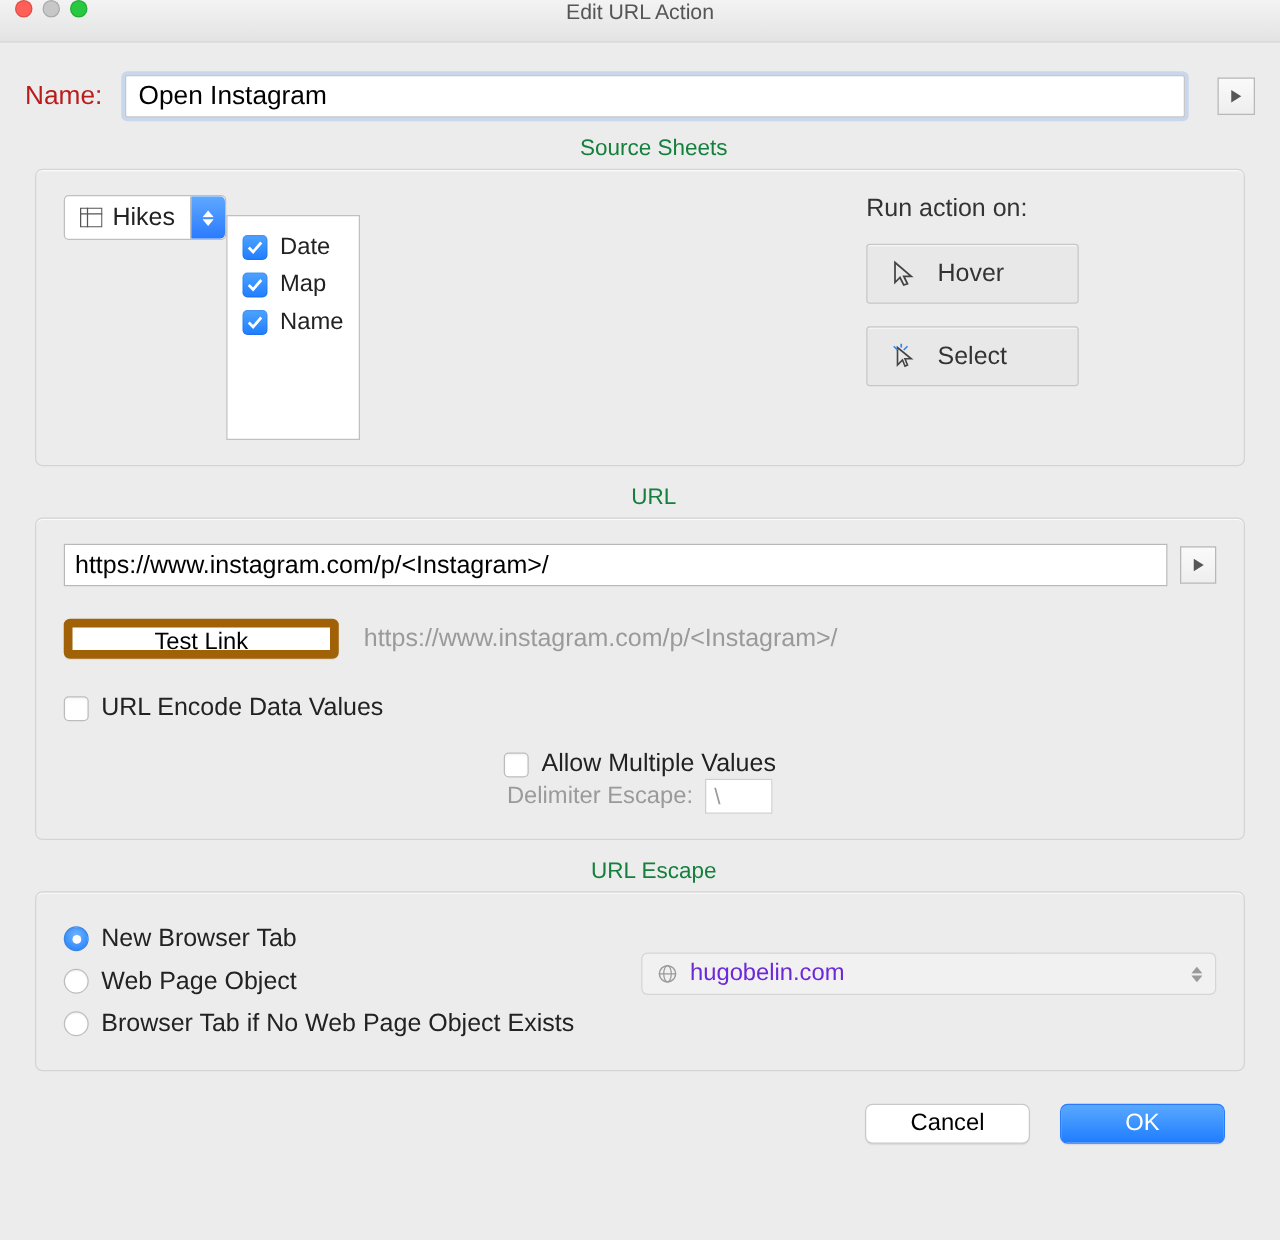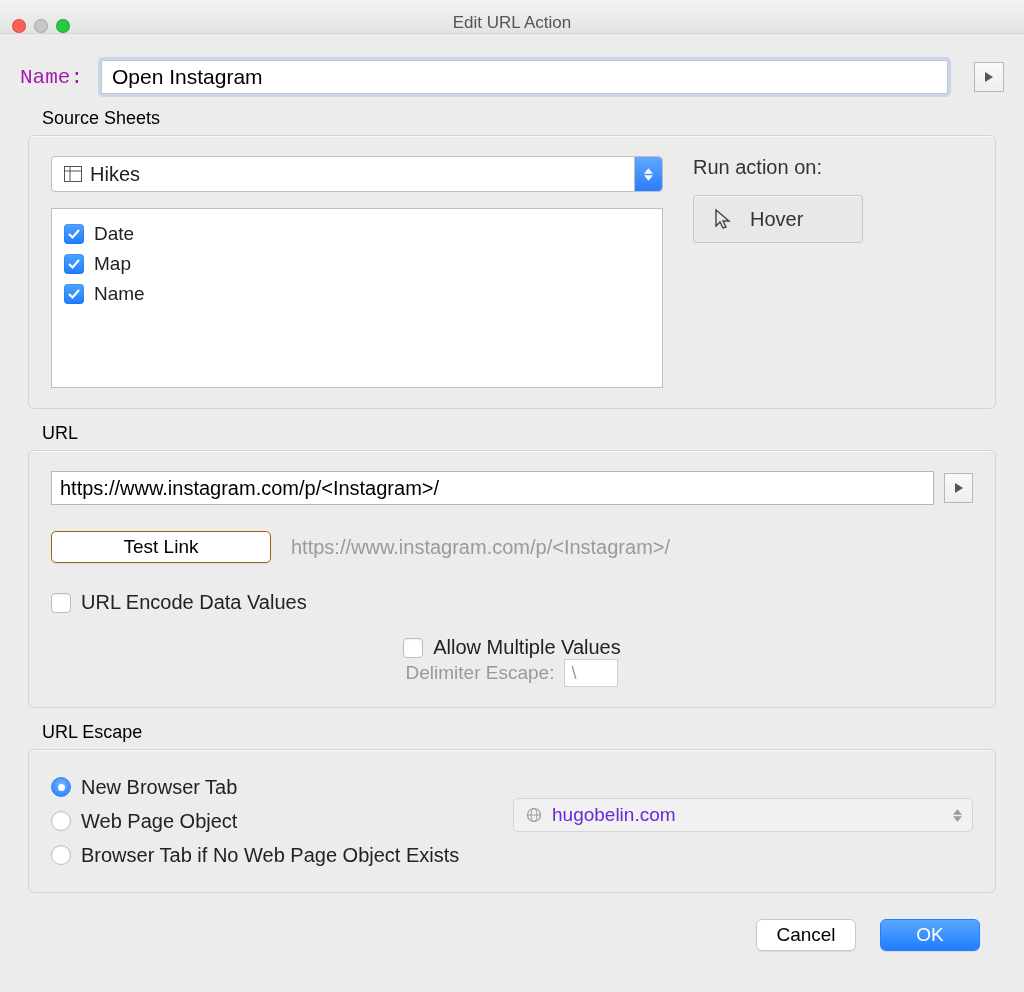--- a/index.html
+++ b/index.html
@@ -11,21 +11,21 @@
     font-size: 18px;
     color: #222;
     background: #ececec;
     overflow: hidden;
   }
   .titlebar {
     height: 34px;
     background: linear-gradient(#f3f3f3, #e3e3e3);
     border-bottom: 1px solid #d4d4d4;
     display: flex;
-    align-items: flex-end;
+    align-items: flex-start;
     position: relative;
   }
   .traffic-lights {
     display: flex;
     gap: 8px;
     margin-left: 12px;
   }
   .tl {
     width: 14px; height: 14px; border-radius: 50%;
     box-shadow: inset 0 0 0 1px rgba(0,0,0,0.15);
@@ -38,21 +38,21 @@
     left: 0; right: 0;
     text-align: center;
     font-size: 17px;
     color: #555;
   }
   .content {
     padding: 26px 20px 0 20px;
   }
   .row { display: flex; align-items: center; }
   .name-row { gap: 18px; }
-  .name-label { font-size: 21px; color: #a21caf; font-family: Liberation Mono, monospace; }
+  .name-label { font-size: 21px; color: #b91c1c; }
   .name-input {
     flex: 1;
     height: 34px;
     font-size: 21px;
     padding: 2px 10px;
     border: 1px solid #c7c7c7;
     background: #fff;
     border-radius: 2px;
     box-shadow: 0 0 0 3px rgba(160,190,240,0.45);
   }
@@ -61,33 +61,34 @@
     border: 1px solid #b8b8b8;
     background: linear-gradient(#fafafa,#eee);
     display: flex; align-items: center; justify-content: center;
     margin-left: 8px;
     color: #555;
   }
   .arrow-btn svg { width: 10px; height: 12px; }
 
   .section-label {
     font-size: 18px;
-    color: #000000;
+    color: #15803d;
     margin: 14px 0 6px 22px;
+    text-align: center;
   }
   .panel {
     margin: 0 8px;
     border: 1px solid #d4d4d4;
     border-radius: 6px;
     background: #ececec;
     padding: 20px 22px;
     box-shadow: inset 0 1px 0 #fafafa;
   }
   .ss-body { display: flex; gap: 30px; }
-  .ss-left { flex: 1; display: flex; flex-direction: column; }
+  .ss-left { flex: 1; display: flex; flex-direction: row; }
   .sheet-select {
     height: 36px;
     border: 1px solid #bfbfbf;
     background: #fff;
     border-radius: 4px;
     display: flex; align-items: center;
     font-size: 20px;
     position: relative;
     padding: 0 40px 0 12px;
   }
@@ -153,21 +154,21 @@
     padding: 2px 8px;
     border: 1px solid #b8b8b8;
     background: #fff;
   }
   .url-row1 { display: flex; gap: 10px; align-items: center; }
   .url-row1 .arrow-btn { margin-left: 0; }
   .test-row { display: flex; align-items: center; margin-top: 26px; gap: 20px; }
   .test-btn {
     width: 220px; height: 32px;
     background: #fff;
-    border: 1px solid #a16207;
+    border: 7px solid #a16207;
     border-radius: 5px;
     font-size: 19px;
     cursor: pointer;
     box-shadow: 0 1px 0 rgba(0,0,0,0.06);
   }
   .test-preview { color: #9a9a9a; font-size: 20px; }
 
   .opt-row {
     display: flex; align-items: center; justify-content: space-between;
     margin-top: 28px;
@@ -217,21 +218,21 @@
   }
   .web-select .globe { margin-right: 10px; display: inline-flex; }
   .web-select .dual { position: absolute; right: 10px; display: flex; flex-direction: column; gap: 1px; }
   .web-select .dual svg { width: 9px; height: 6px; }
 
   .footer {
     display: flex; justify-content: flex-end; gap: 24px;
     padding: 26px 24px;
   }
   .btn {
-    width: 100px; height: 32px;
+    width: 132px; height: 32px;
     border-radius: 6px;
     font-size: 19px;
     cursor: pointer;
     border: 1px solid #c9c9c9;
     background: #fff;
     box-shadow: 0 1px 1px rgba(0,0,0,0.08);
   }
   .btn-primary {
     background: linear-gradient(#59a9ff,#1f7dff);
     border: 1px solid #2a7bff;
@@ -314,20 +315,33 @@
       <div class="ss-right">
         <div class="run-label">Run action on:</div>
         <div class="run-btn">
           <span class="ico">
             <svg viewBox="0 0 22 22">
                 <polygon points="4,2 4,18 8,14 11,20 14,19 11,13 17,13" fill="none" stroke="#444" stroke-width="1.4"></polygon>
               </svg>
           </span>
           <span>Hover</span>
         </div>
+        <div class="run-btn">
+          <span class="ico">
+            <svg viewBox="0 0 22 22">
+                <polygon points="6,4 6,18 10,14 12,19 14,18 12,13 17,13" fill="none" stroke="#444" stroke-width="1.3"></polygon>
+                <g stroke="#3a86e6" stroke-width="1.4">
+                  <line x1="3" y1="3" x2="6" y2="6"></line>
+                  <line x1="9" y1="1" x2="9" y2="4"></line>
+                  <line x1="14" y1="3" x2="11" y2="6"></line>
+                </g>
+              </svg>
+          </span>
+          <span>Select</span>
+        </div>
       </div>
     </div>
   </div>
 
   <div class="section-label">URL</div>
   <div class="panel">
     <div class="url-row1">
       <input class="url-input" type="text" value="https://www.instagram.com/p/&lt;Instagram&gt;/" style="">
       <div class="arrow-btn">
         <svg viewBox="0 0 10 12">

